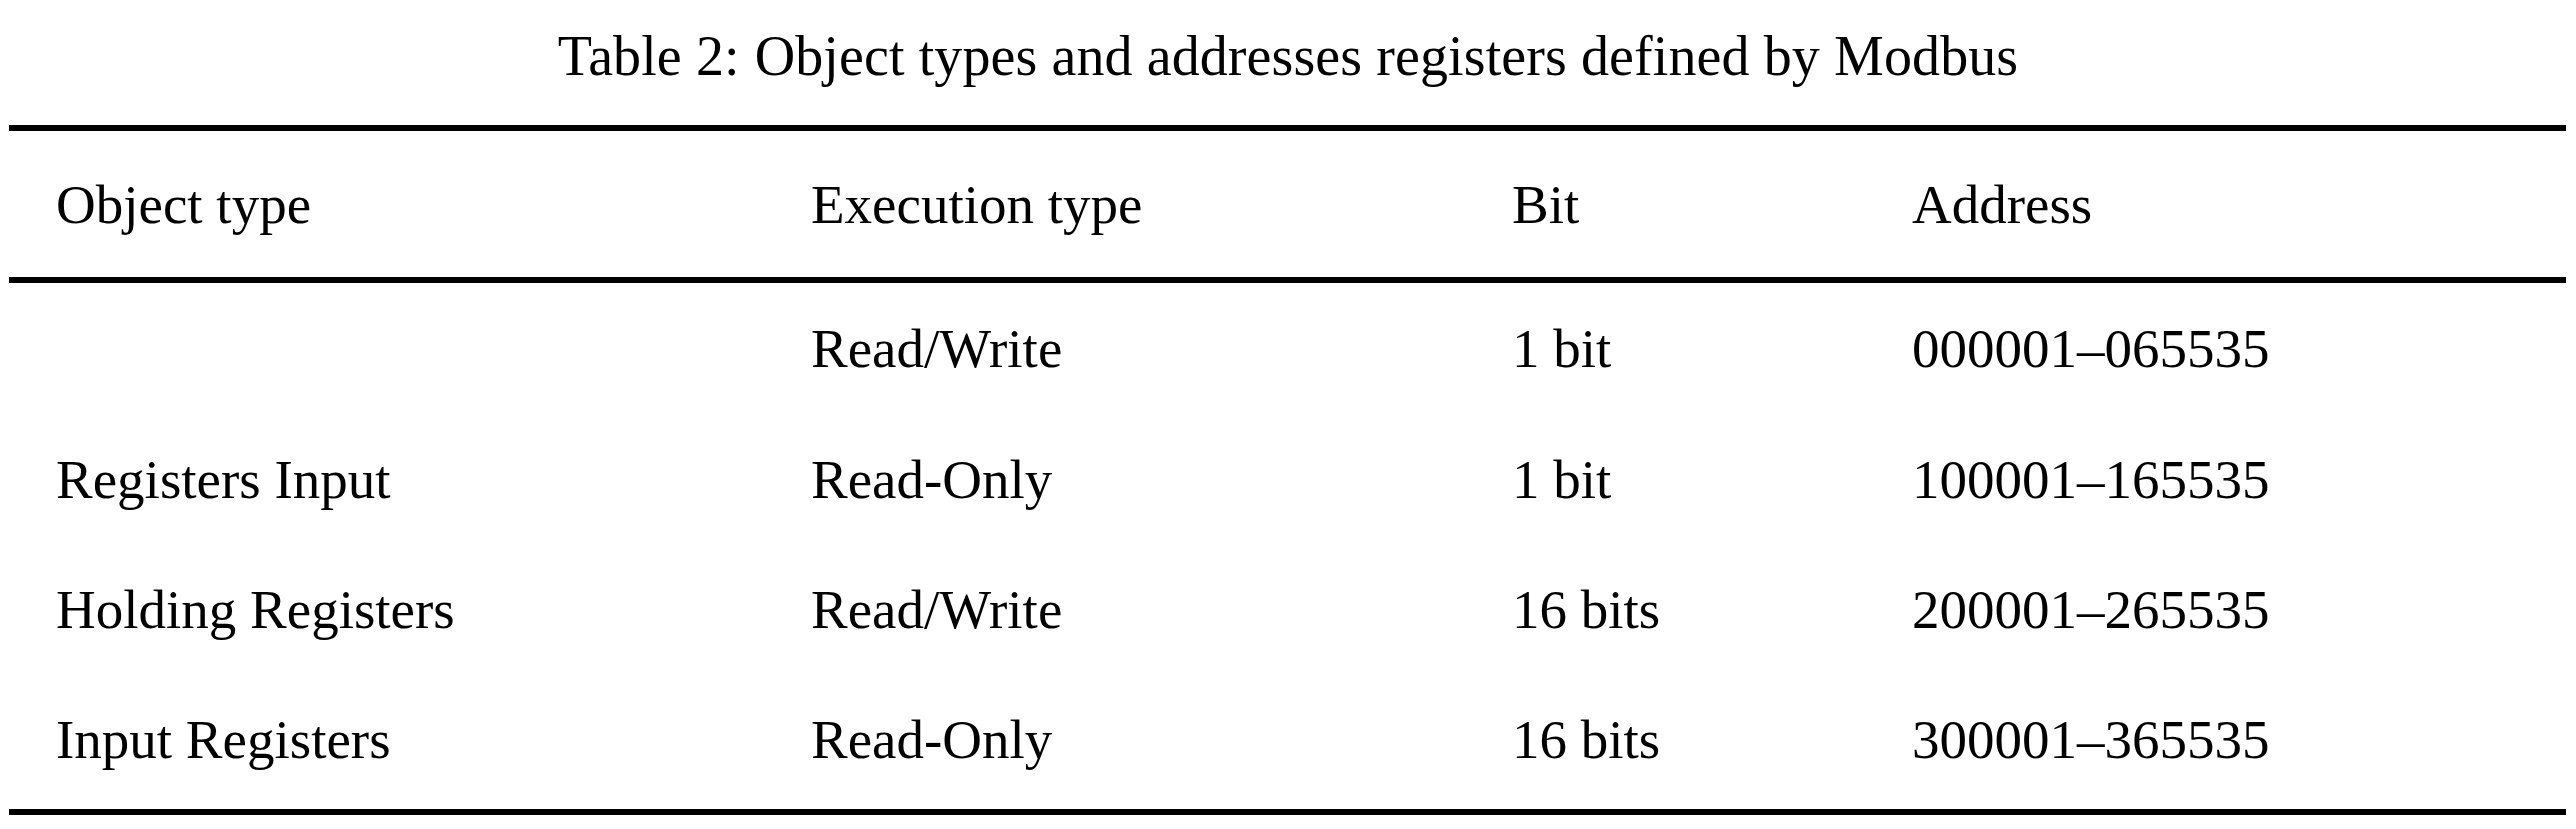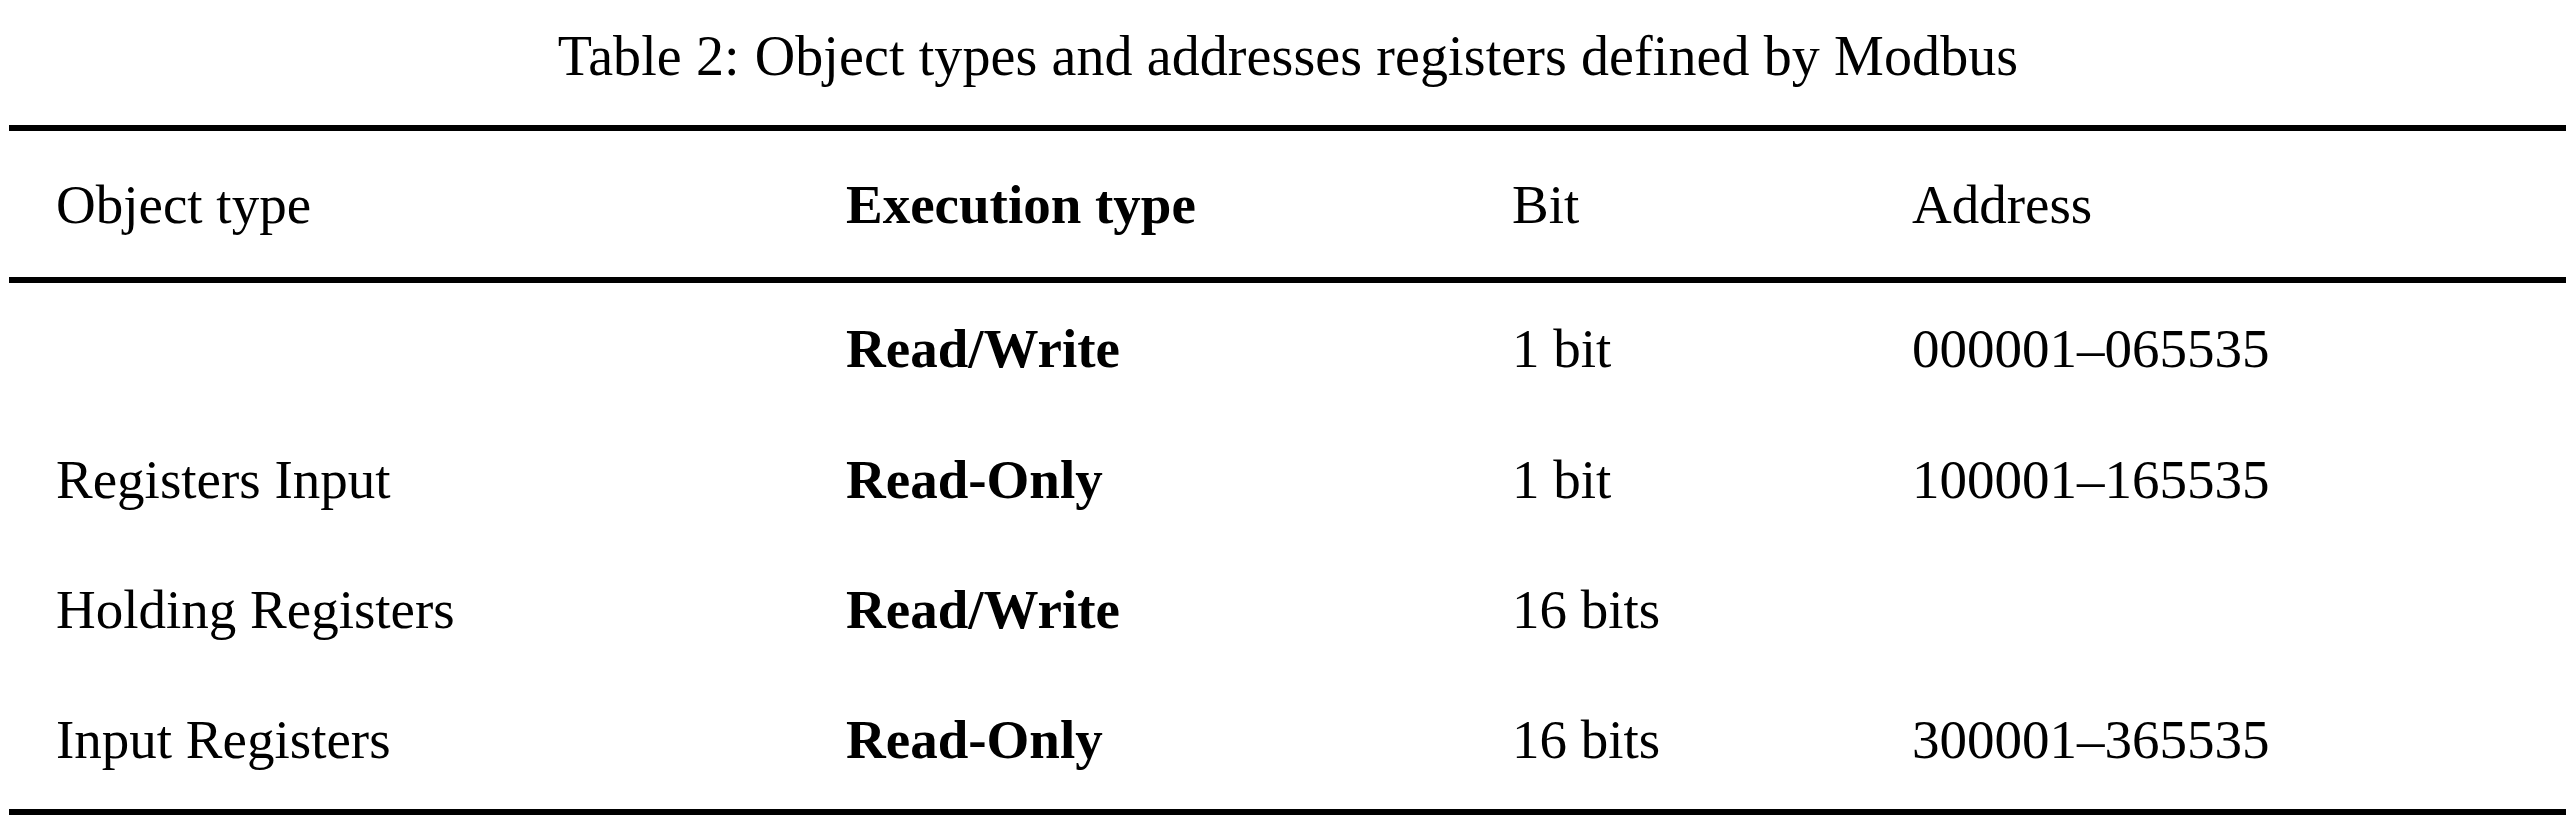--- a/index.html
+++ b/index.html
@@ -84,21 +84,21 @@
     height: 100%;
     display: flex;
     align-items: center;
     font-size: 55px;
     line-height: 1;
     white-space: nowrap;
     font-weight: normal;
   }
 
   .c0 { left: 56px;   width: 781px; }
-  .c1 { left: 846px;  width: 673px; font-weight: bold; }
+  .c1 { left: 811px;  width: 673px; }
   .c2 { left: 1512px; width: 400px; }
   .c3 { left: 1912px; width: 659px; }
 
   .body-rows {
     position: absolute;
     left: 0;
     top: 282px;
     width: 2576px;
   }
   .body-rows .row { height: 130px; }
@@ -140,20 +140,21 @@
       <div class="cell c0">Registers Input</div>
       <div class="cell c1">Read-Only</div>
       <div class="cell c2">1 bit</div>
       <div class="cell c3">100001–165535</div>
     </div>
 
     <div class="row">
       <div class="cell c0">Holding Registers</div>
       <div class="cell c1">Read/Write</div>
       <div class="cell c2">16 bits</div>
+      <div class="cell c3">200001–265535</div>
     </div>
 
     <div class="row">
       <div class="cell c0">Input Registers</div>
       <div class="cell c1">Read-Only</div>
       <div class="cell c2">16 bits</div>
       <div class="cell c3">300001–365535</div>
     </div>
 
   </div>

